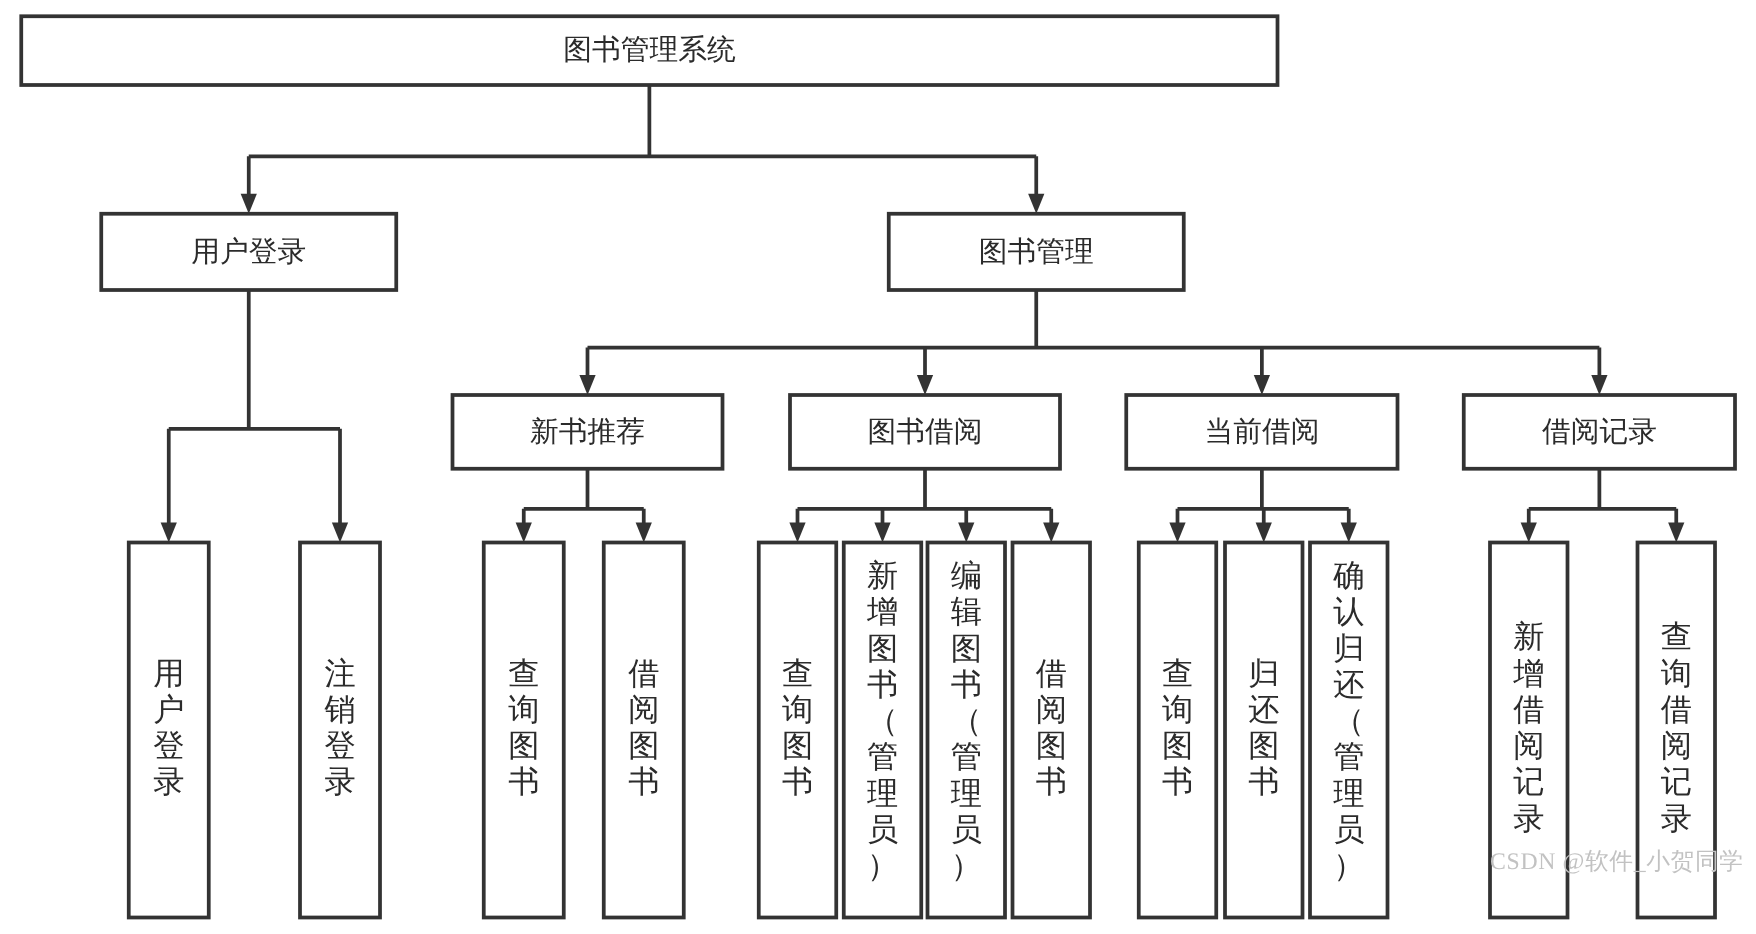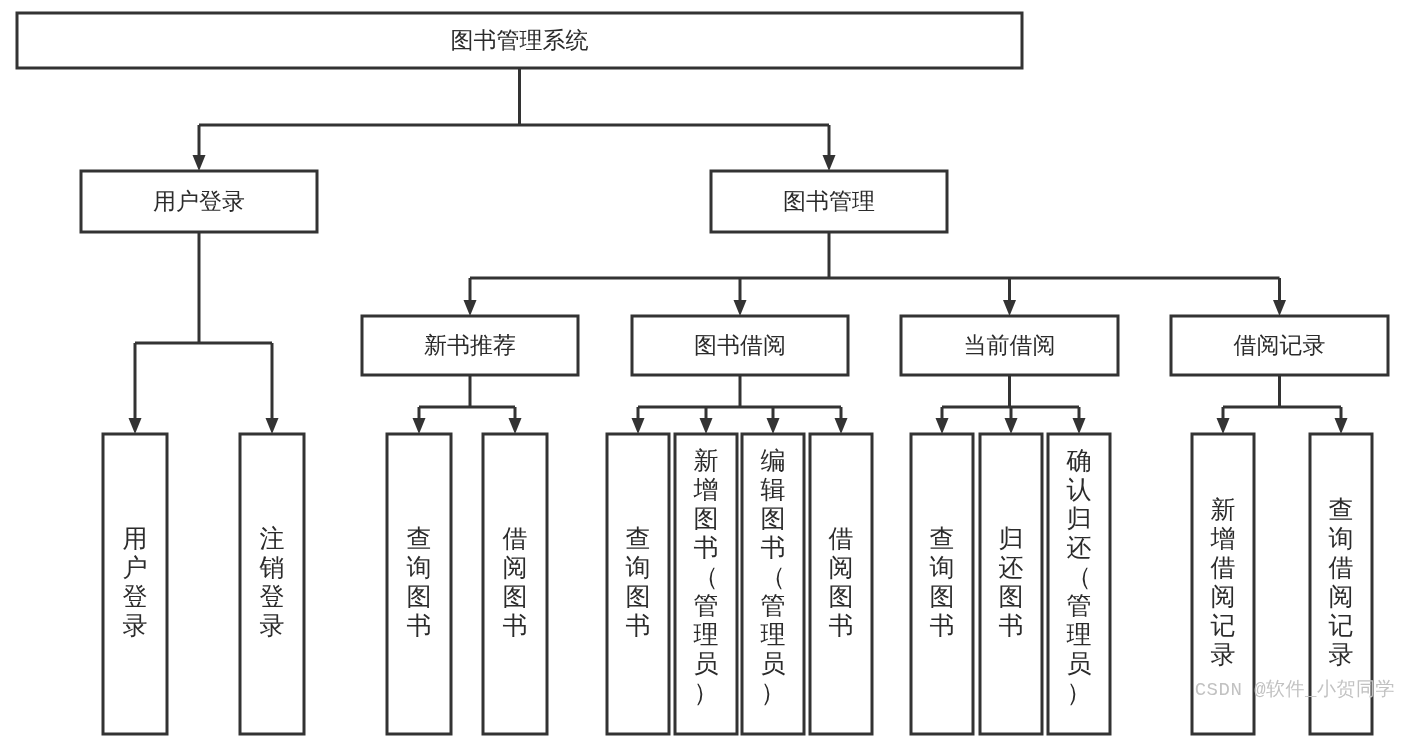--- a/index.html
+++ b/index.html
@@ -53,21 +53,21 @@
   .node-label-v {
     font-family: "Liberation Sans", "DejaVu Sans", sans-serif;
     font-size: 25px;
     fill: #2b2b2b;
     text-anchor: middle;
   }
   .watermark {
     position: absolute;
     right: 10px;
     bottom: 6px;
-    font-family: Liberation Mono, monospace;
+    font-family: Liberation Serif, serif;
     font-size: 19px;
     color: #c2c2c2;
     letter-spacing: 0.5px;
     white-space: nowrap;
     user-select: none;
   }
 </style>
 </head>
 <body>
 

